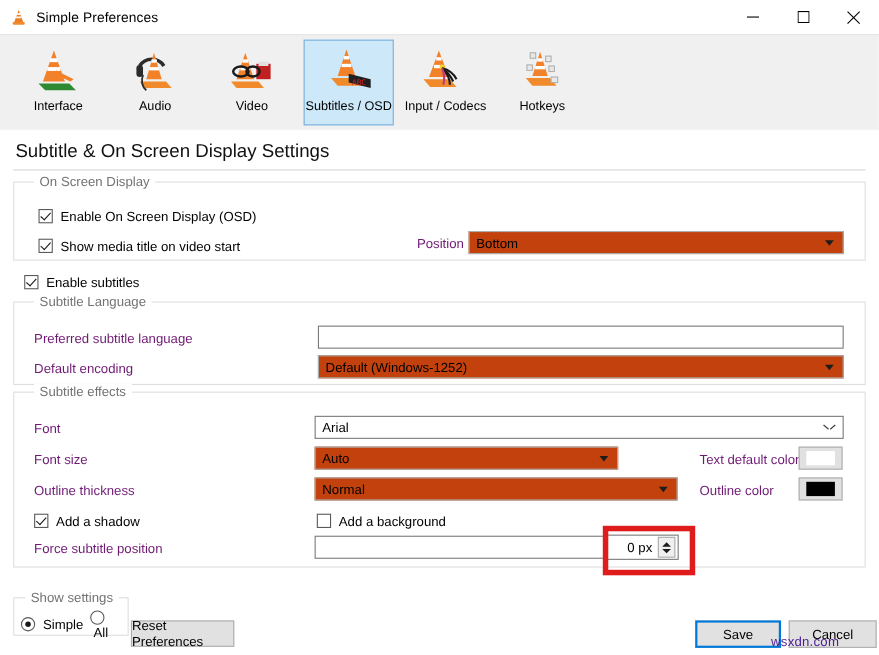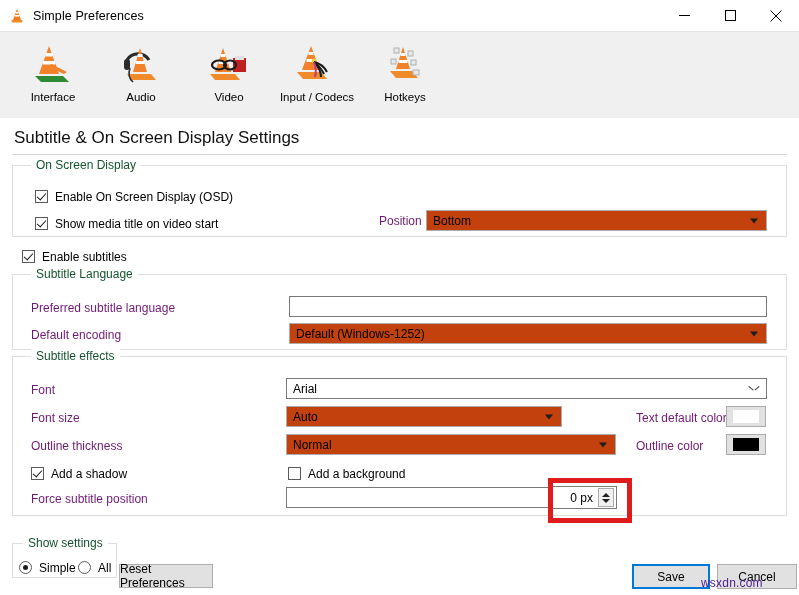--- a/index.html
+++ b/index.html
@@ -117,21 +117,21 @@
     box-sizing: border-box;
     margin-bottom: 2px;
   }
   .group-title {
     position: absolute;
     top: -8px;
     left: 18px;
     background: #ffffff;
     padding: 0 5px;
     font-size: 12px;
-    color: #14532d;
+    color: #737373;
   }
 
   .row {
     display: flex;
     align-items: center;
     height: 25px;
   }
 
   
   .cb {
@@ -408,20 +408,33 @@
         <path d="M5 32 L30 32 L35 38 L10 38 Z" fill="#f08a2a"></path>
         <rect x="28" y="16" width="13" height="14" fill="#c02020"></rect>
         <rect x="30" y="14" width="9" height="4" fill="#e0e0e0"></rect>
         <ellipse cx="14" cy="23" rx="7" ry="4.5" fill="none" stroke="#1a1a1a" stroke-width="2.2"></ellipse>
         <ellipse cx="25" cy="23" rx="6" ry="4.5" fill="none" stroke="#1a1a1a" stroke-width="2.2"></ellipse>
       </svg>
     </div>
     <div class="tblabel">Video</div>
   </div>
 
+  <div class="tbitem selected">
+    <div class="tbicon">
+      <svg width="48" height="44" viewBox="0 0 48 44">
+        <polygon points="22,3 30,27 14,27" fill="#f2812a"></polygon>
+        <rect x="19.5" y="9" width="5" height="3" fill="#fff"></rect>
+        <rect x="17.5" y="16" width="9" height="3" fill="#fff"></rect>
+        <path d="M8 29 L30 29 L36 36 L14 36 Z" fill="#f08a2a"></path>
+        <polygon points="24,25 44,30 44,38 24,33" fill="#202020"></polygon>
+        <text x="27" y="35" font-family="DejaVu Sans Mono, monospace" font-size="7" fill="#e02020">ABC</text>
+      </svg>
+    </div>
+    <div class="tblabel">Subtitles / OSD</div>
+  </div>
 
   <div class="tbitem">
     <div class="tbicon">
       <svg width="48" height="44" viewBox="0 0 48 44">
         <polygon points="18,4 27,28 9,28" fill="#f2812a"></polygon>
         <rect x="15.5" y="10" width="5" height="3" fill="#fff"></rect>
         <rect x="13.5" y="17" width="9" height="3" fill="#fff"></rect>
         <path d="M4 30 L28 30 L34 37 L10 37 Z" fill="#f08a2a"></path>
         <circle cx="21" cy="19" r="2.4" fill="#f2d22a"></circle>
         <path d="M21 20 q6 4 10 12" stroke="#1a1a1a" stroke-width="2" fill="none"></path>
@@ -549,21 +562,21 @@
 
 <div class="redbox" id="redbox" style="left: 548px; top: 478px; width: 84px; height: 45px; border-color: rgb(224, 27, 27);"></div>
 
 <div class="abs" style="left:12px; top:543px; width:105px; height:35px;">
   <div class="groupbox" style="height:35px; position:relative;">
     <div class="group-title" style="left:10px;">Show settings</div>
     <div class="row abs" style="left:6px; top:11px;">
       <span class="rb checked"></span>
       <span class="cb-label">Simple</span>
     </div>
-    <div class="row abs" style="left:65px; top:11px;">
+    <div class="row abs" style="left:65px; top:11px;flex-direction:column;">
       <span class="rb"></span>
       <span class="cb-label">All</span>
     </div>
   </div>
 </div>
 
 <div class="btn abs" style="left:119px; top:564px; width:94px;">
   <span>Reset Preferences</span>
 </div>
 

